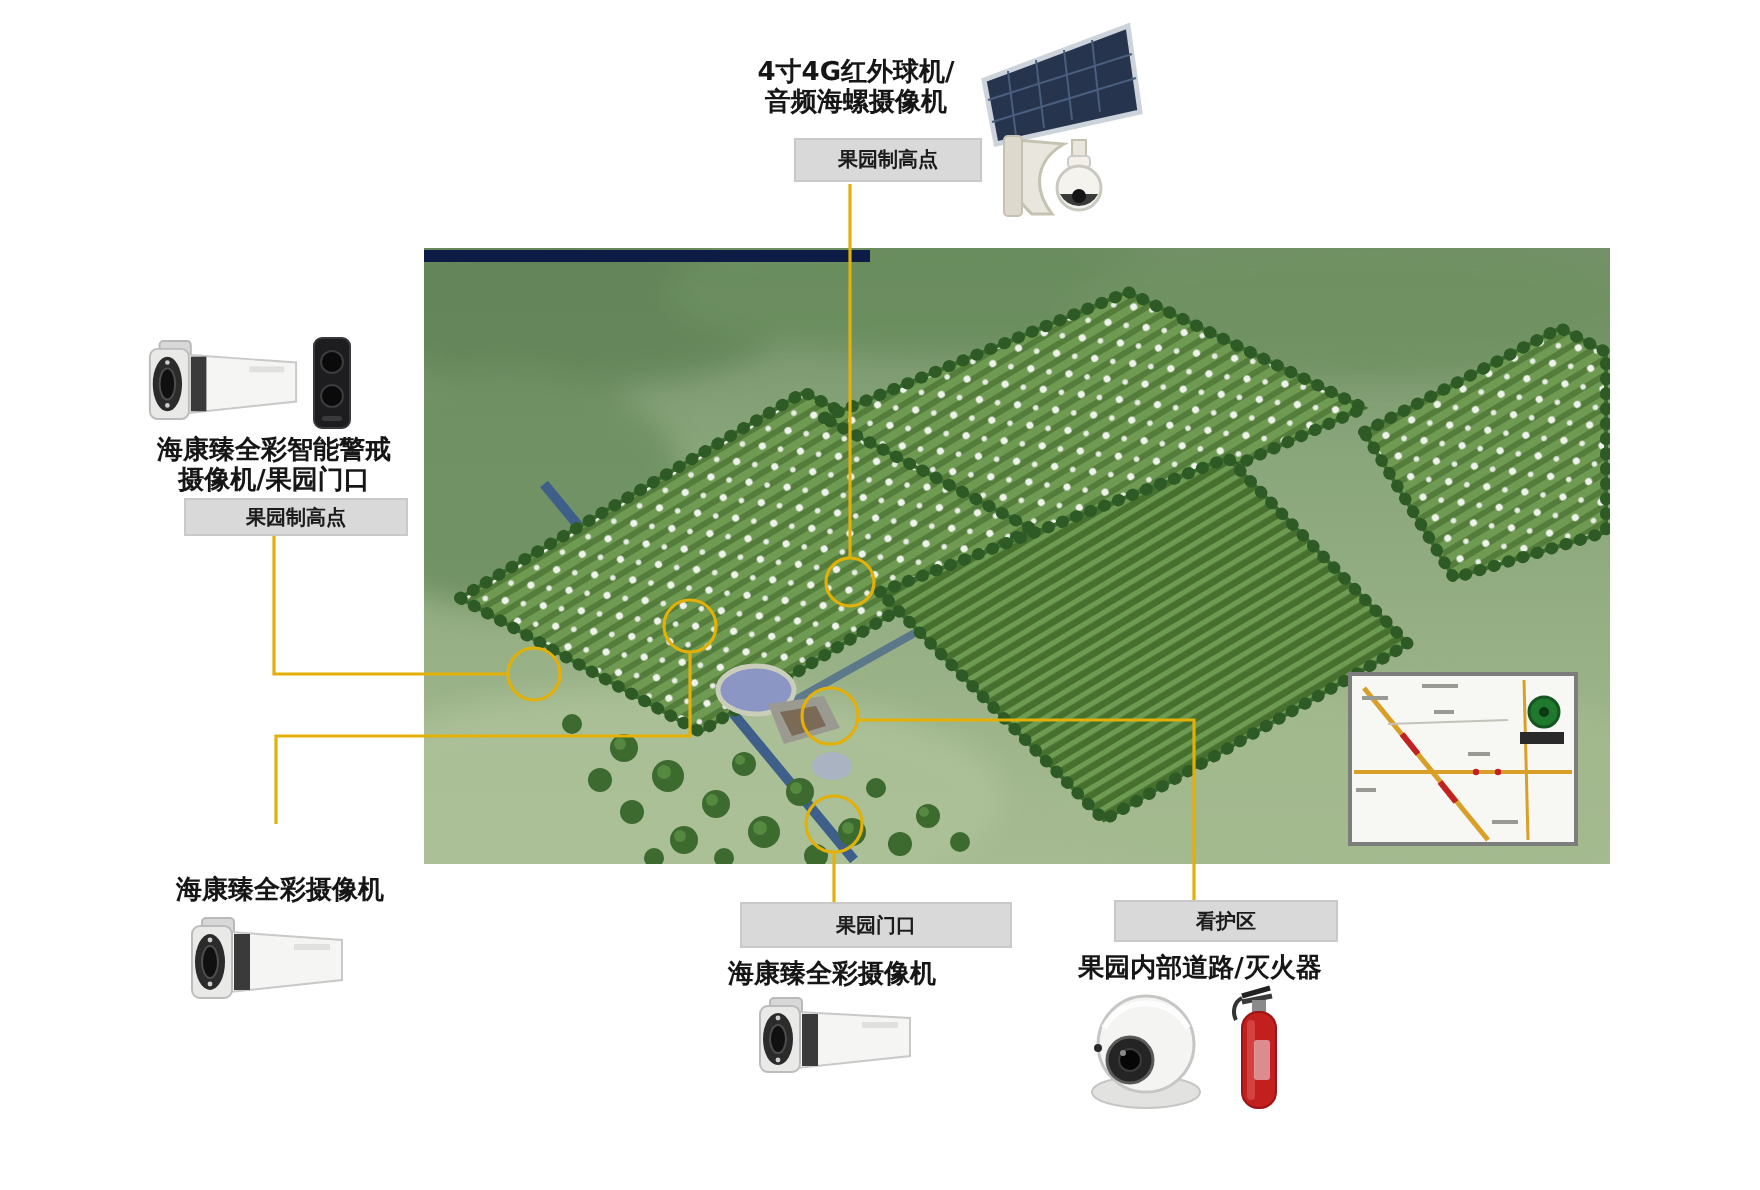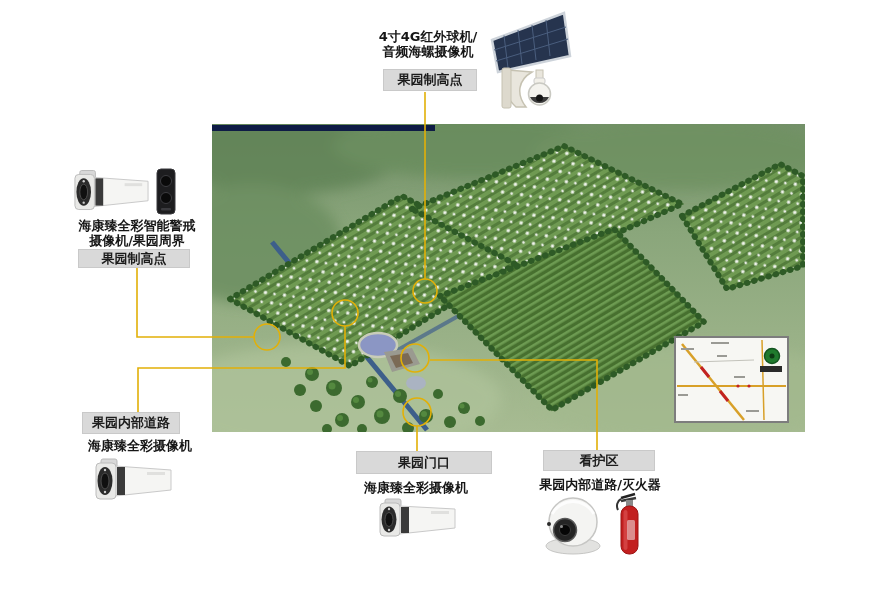--- a/index.html
+++ b/index.html
@@ -7,23 +7,24 @@
     position:relative; width:880px; height:595px; background:#ffffff;
     font-family:"DejaVu Sans","Liberation Sans",sans-serif; overflow:hidden;
   }
   .abs { position:absolute; }
   .aerial { left:212px; top:124px; width:593px; height:308px; }
   .overlay { left:0; top:0; width:880px; height:595px; pointer-events:none; }
   .dev-label {
     font-size:13px; font-weight:bold; color:#161616; text-align:center; line-height:15px;
   }
   .zone-box {
-    background:#d9d9d9; color:#1c1c1c; font-size:13px; font-weight:bold;
+    background:#d9d9d9; color:#1c1c1c; font-size:10px; font-weight:bold;
     display:flex; align-items:center; justify-content:center;
     box-shadow:0 0 0 1px #c9c9c9 inset;
+    margin-left:14px;
   }
   svg { display:block; }
 </style>
 </head>
 <body>
 
 <div class="canvas">
 
   <div class="abs aerial">
     <svg width="593" height="308" viewBox="0 0 593 308">
@@ -218,25 +219,24 @@
   <div class="abs" style="left:156px; top:168px;">
     <svg width="20" height="48" viewBox="0 0 20 48">
       <rect x="1" y="1" width="18" height="45" rx="4" fill="#1d1d1f" stroke="#39393d"></rect>
       <circle cx="10" cy="13" r="5.5" fill="#0a0a0a" stroke="#3c3c40"></circle>
       <circle cx="10" cy="30" r="5.5" fill="#0a0a0a" stroke="#3c3c40"></circle>
       <rect x="5" y="40" width="10" height="2.5" rx="1" fill="#3a3a3e"></rect>
     </svg>
   </div>
   <div class="abs dev-label" style="left:52px; top:218px; width:170px;">
     <div>海康臻全彩智能警戒</div>
-    <div>摄像机/果园周界</div>
+    <div>摄像机/果园门口</div>
   </div>
   <div class="abs zone-box" style="left:78px; top:249px; width:112px; height:19px;">果园制高点</div>
 
-  <div class="abs zone-box" style="left:82px; top:412px; width:98px; height:22px;">果园内部道路</div>
   <div class="abs dev-label" style="left:55px; top:438px; width:170px;">海康臻全彩摄像机</div>
   <div class="abs" style="left:93px; top:456px;">
     <svg width="80" height="48" viewBox="0 0 80 46">
       <rect x="8" y="2" width="16" height="9" rx="2" fill="#d8d8d8" stroke="#b9b9b9"></rect>
       <path d="M 22 9 L 78 13 L 78 33 L 22 39 Z" fill="#f5f5f3" stroke="#c9c9c9"></path>
       <rect x="24" y="10" width="8" height="28" fill="#3a3a3a"></rect>
       <rect x="3" y="6" width="20" height="36" rx="4" fill="#e9e9e7" stroke="#bcbcbc"></rect>
       <ellipse cx="12" cy="24" rx="7.5" ry="14" fill="#2b2b2b"></ellipse>
       <ellipse cx="12" cy="24" rx="4" ry="8" fill="#101010" stroke="#4d4d4d"></ellipse>
       <circle cx="12" cy="13" r="1.2" fill="#cfcfcf"></circle>

